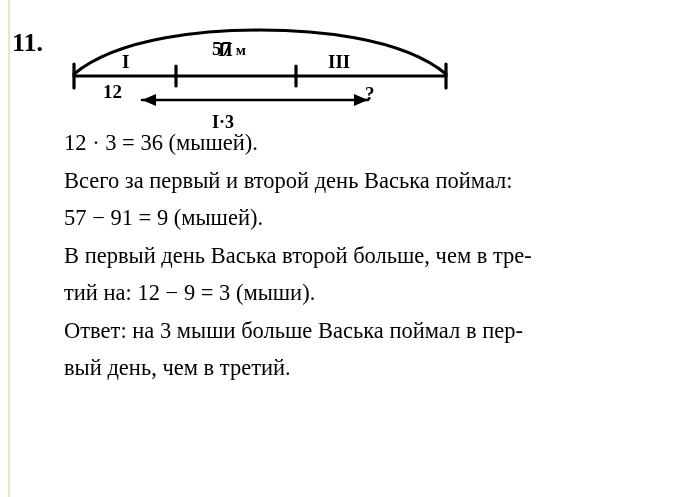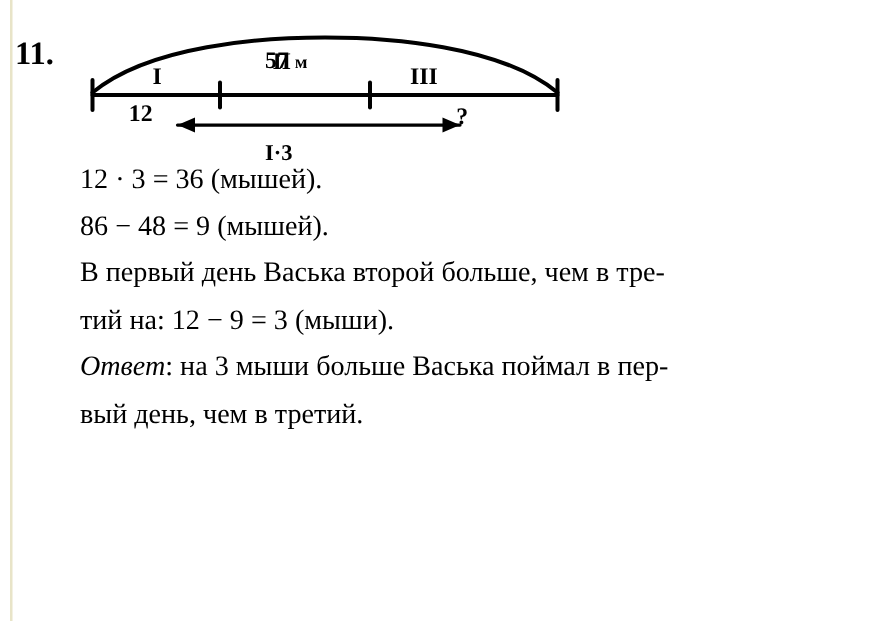--- a/index.html
+++ b/index.html
@@ -71,21 +71,21 @@
     width: 620px;
   }
   .line {
     font-family: "Liberation Serif", serif;
     font-size: 22.5px;
     line-height: 1.0;
     margin-bottom: 15px;
     white-space: pre-wrap;
   }
   .line.tight { margin-bottom: 15px; }
-  .line .ital { font-style: italic; }
+  .line .ital { }
 </style>
 </head>
 <body>
 
 <div class="margin-rule"></div>
 
 <div class="task-number">11.</div>
 
 <div class="diagram">
   <svg width="400" height="105" viewBox="0 0 400 105">
@@ -109,18 +109,19 @@
   <span class="dg-label dg-seg1">I</span>
   <span class="dg-label dg-seg2">II</span>
   <span class="dg-label dg-seg3">III</span>
   <span class="dg-label dg-n12">12</span>
   <span class="dg-label dg-mid">I·3</span>
   <span class="dg-label dg-q">?</span>
 </div>
 
 <div class="text-block">
   <div class="line">12 · 3 = 36 (мышей).</div>
-  <div class="line">86 − 48 = 9 (мышей).</div>
+  <div class="line">Всего за первый и второй день Васька поймал:</div>
+  <div class="line">57 − 91 = 9 (мышей).</div>
   <div class="line tight">В первый день Васька второй больше, чем в тре-</div>
   <div class="line">тий на: 12 − 9 = 3 (мыши).</div>
   <div class="line tight"><span class="ital">Ответ</span><span>: на 3 мыши больше Васька поймал в пер-</span></div>
   <div class="line">вый день, чем в третий.</div>
 </div>
 
 </body></html>

